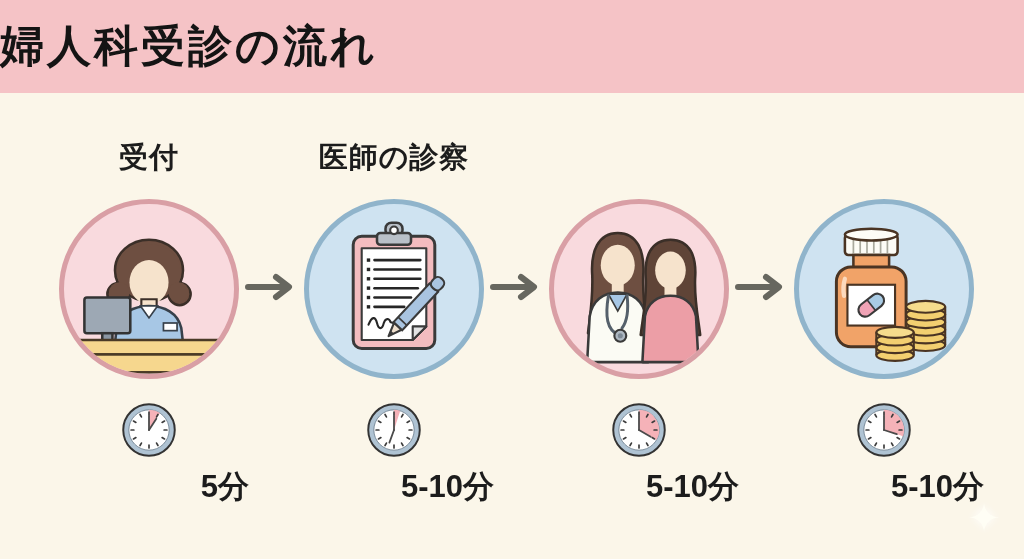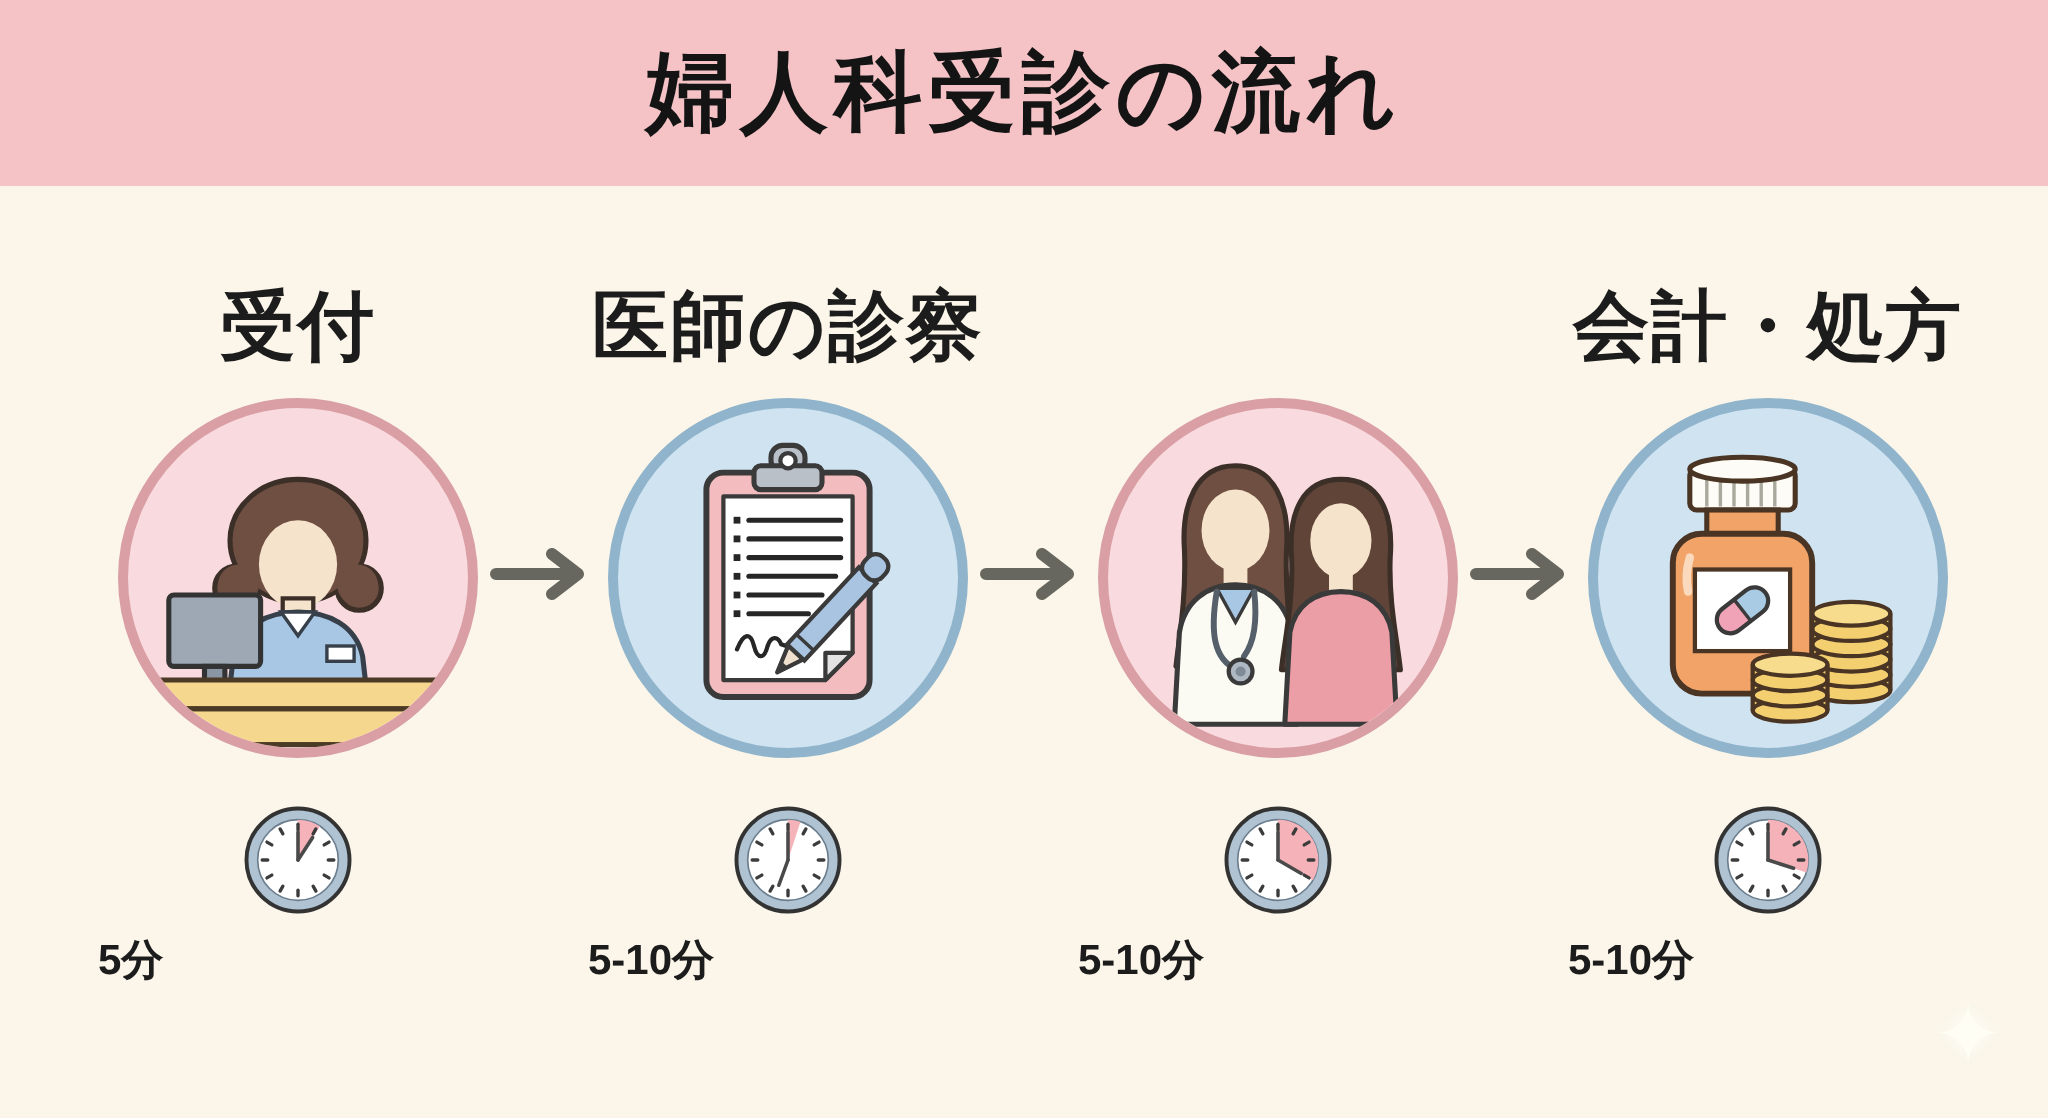--- a/index.html
+++ b/index.html
@@ -15,42 +15,42 @@
   }
   html,body{margin:0;padding:0;}
   body{
     width:1024px;height:559px;position:relative;overflow:hidden;
     background:var(--page-bg);
     font-family:"Liberation Sans","DejaVu Sans",sans-serif;
   }
   .header{
     position:absolute;top:0;left:0;width:1024px;height:93px;
     background:var(--header-bg);
-    display:flex;align-items:center;justify-content:center;
+    display:flex;align-items:center;justify-content:flex-start;
   }
   .title{
     font-size:44px;font-weight:900;color:var(--title-text);letter-spacing:3px;
   }
   .step{position:absolute;top:0;width:200px;height:559px;}
   .col1{left:49px}.col2{left:294px}.col3{left:539px}.col4{left:784px}
   .step-label{
     position:absolute;top:138px;left:0;width:200px;text-align:center;
-    font-size:38px;font-weight:800;color:var(--label-text);letter-spacing:1px;
+    font-size:29px;font-weight:800;color:var(--label-text);letter-spacing:1px;
   }
   .circle{
     position:absolute;top:199px;left:10px;width:180px;height:180px;
     border-radius:50%;box-sizing:border-box;overflow:hidden;
   }
   .circle.pink{background:var(--pink-fill);border:5px solid var(--pink-border);}
   .circle.blue{background:var(--blue-fill);border:5px solid var(--blue-border);}
   .circle svg{position:absolute;left:0;top:0;width:100%;height:100%;}
   .clock{position:absolute;top:402px;left:72px;width:56px;height:56px;}
   .duration{
-    position:absolute;top:466px;left:0;width:200px;text-align:left;
-    font-size:21px;font-weight:800;color:var(--label-text);
+    position:absolute;top:466px;left:0;width:200px;text-align:right;
+    font-size:31px;font-weight:800;color:var(--label-text);
   }
   .arrow{position:absolute;top:273px;width:52px;height:28px;}
   .a1{left:245px}.a2{left:490px}.a3{left:735px}
   .sparkle{
     position:absolute;left:962px;top:496px;width:44px;height:44px;
     font-size:40px;line-height:44px;text-align:center;
     color:rgba(255,254,244,0.92);
     text-shadow:0 0 8px rgba(255,255,255,0.9);
     user-select:none;
   }
@@ -207,21 +207,20 @@
         <line x1="23.00" y1="50.00" x2="18.00" y2="50.00" stroke="#3C3C3C" stroke-width="3" stroke-linecap="round"></line>
         <line x1="26.62" y1="36.50" x2="22.29" y2="34.00" stroke="#3C3C3C" stroke-width="3" stroke-linecap="round"></line>
         <line x1="36.50" y1="26.62" x2="34.00" y2="22.29" stroke="#3C3C3C" stroke-width="3" stroke-linecap="round"></line>
     <line x1="50" y1="50" x2="50" y2="25" stroke="#4A4A4A" stroke-width="3.2" stroke-linecap="round"></line>
     <line x1="50" y1="50" x2="70.78" y2="62.00" stroke="#4A4A4A" stroke-width="3.2" stroke-linecap="round"></line>
   </svg></div>
   <div class="duration">5-10分</div>
 </div>
 
 <div class="step col4">
-  <div class="step-label">会計・処方</div>
   <div class="circle blue">
     <svg viewBox="0 0 200 200">
       <g>
         <rect x="54" y="36" width="62" height="24" rx="4" fill="#FDFCF6" stroke="#4A3423" stroke-width="3"></rect>
         <g stroke="#A9A99D" stroke-width="2">
           <line x1="64" y1="42" x2="64" y2="58"></line>
             <line x1="72" y1="42" x2="72" y2="58"></line>
           <line x1="80" y1="42" x2="80" y2="58"></line>
             <line x1="88" y1="42" x2="88" y2="58"></line>
           <line x1="96" y1="42" x2="96" y2="58"></line>

